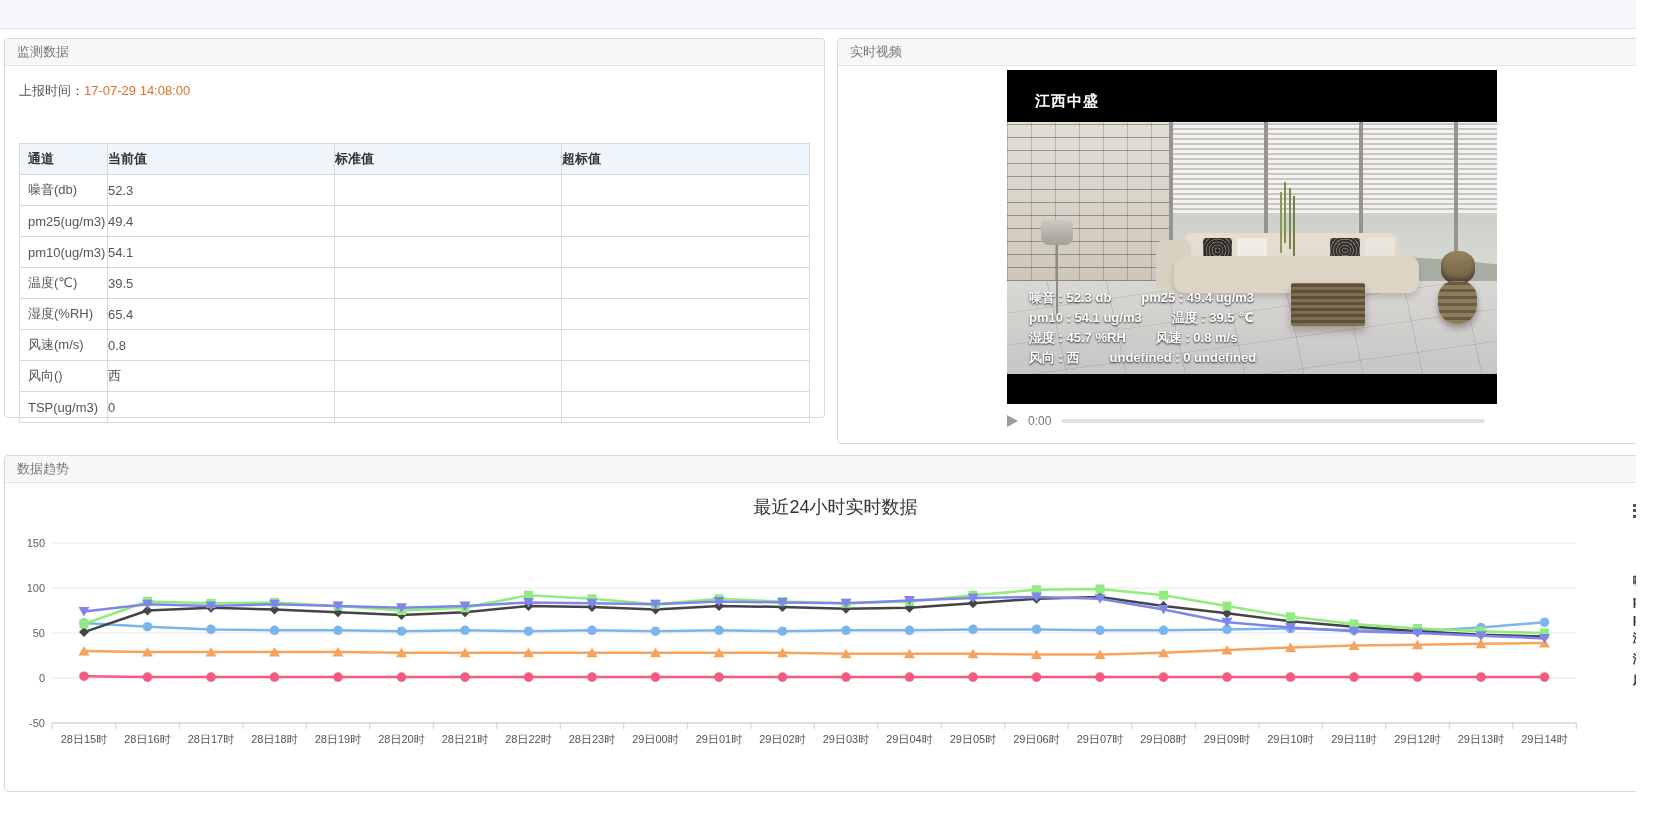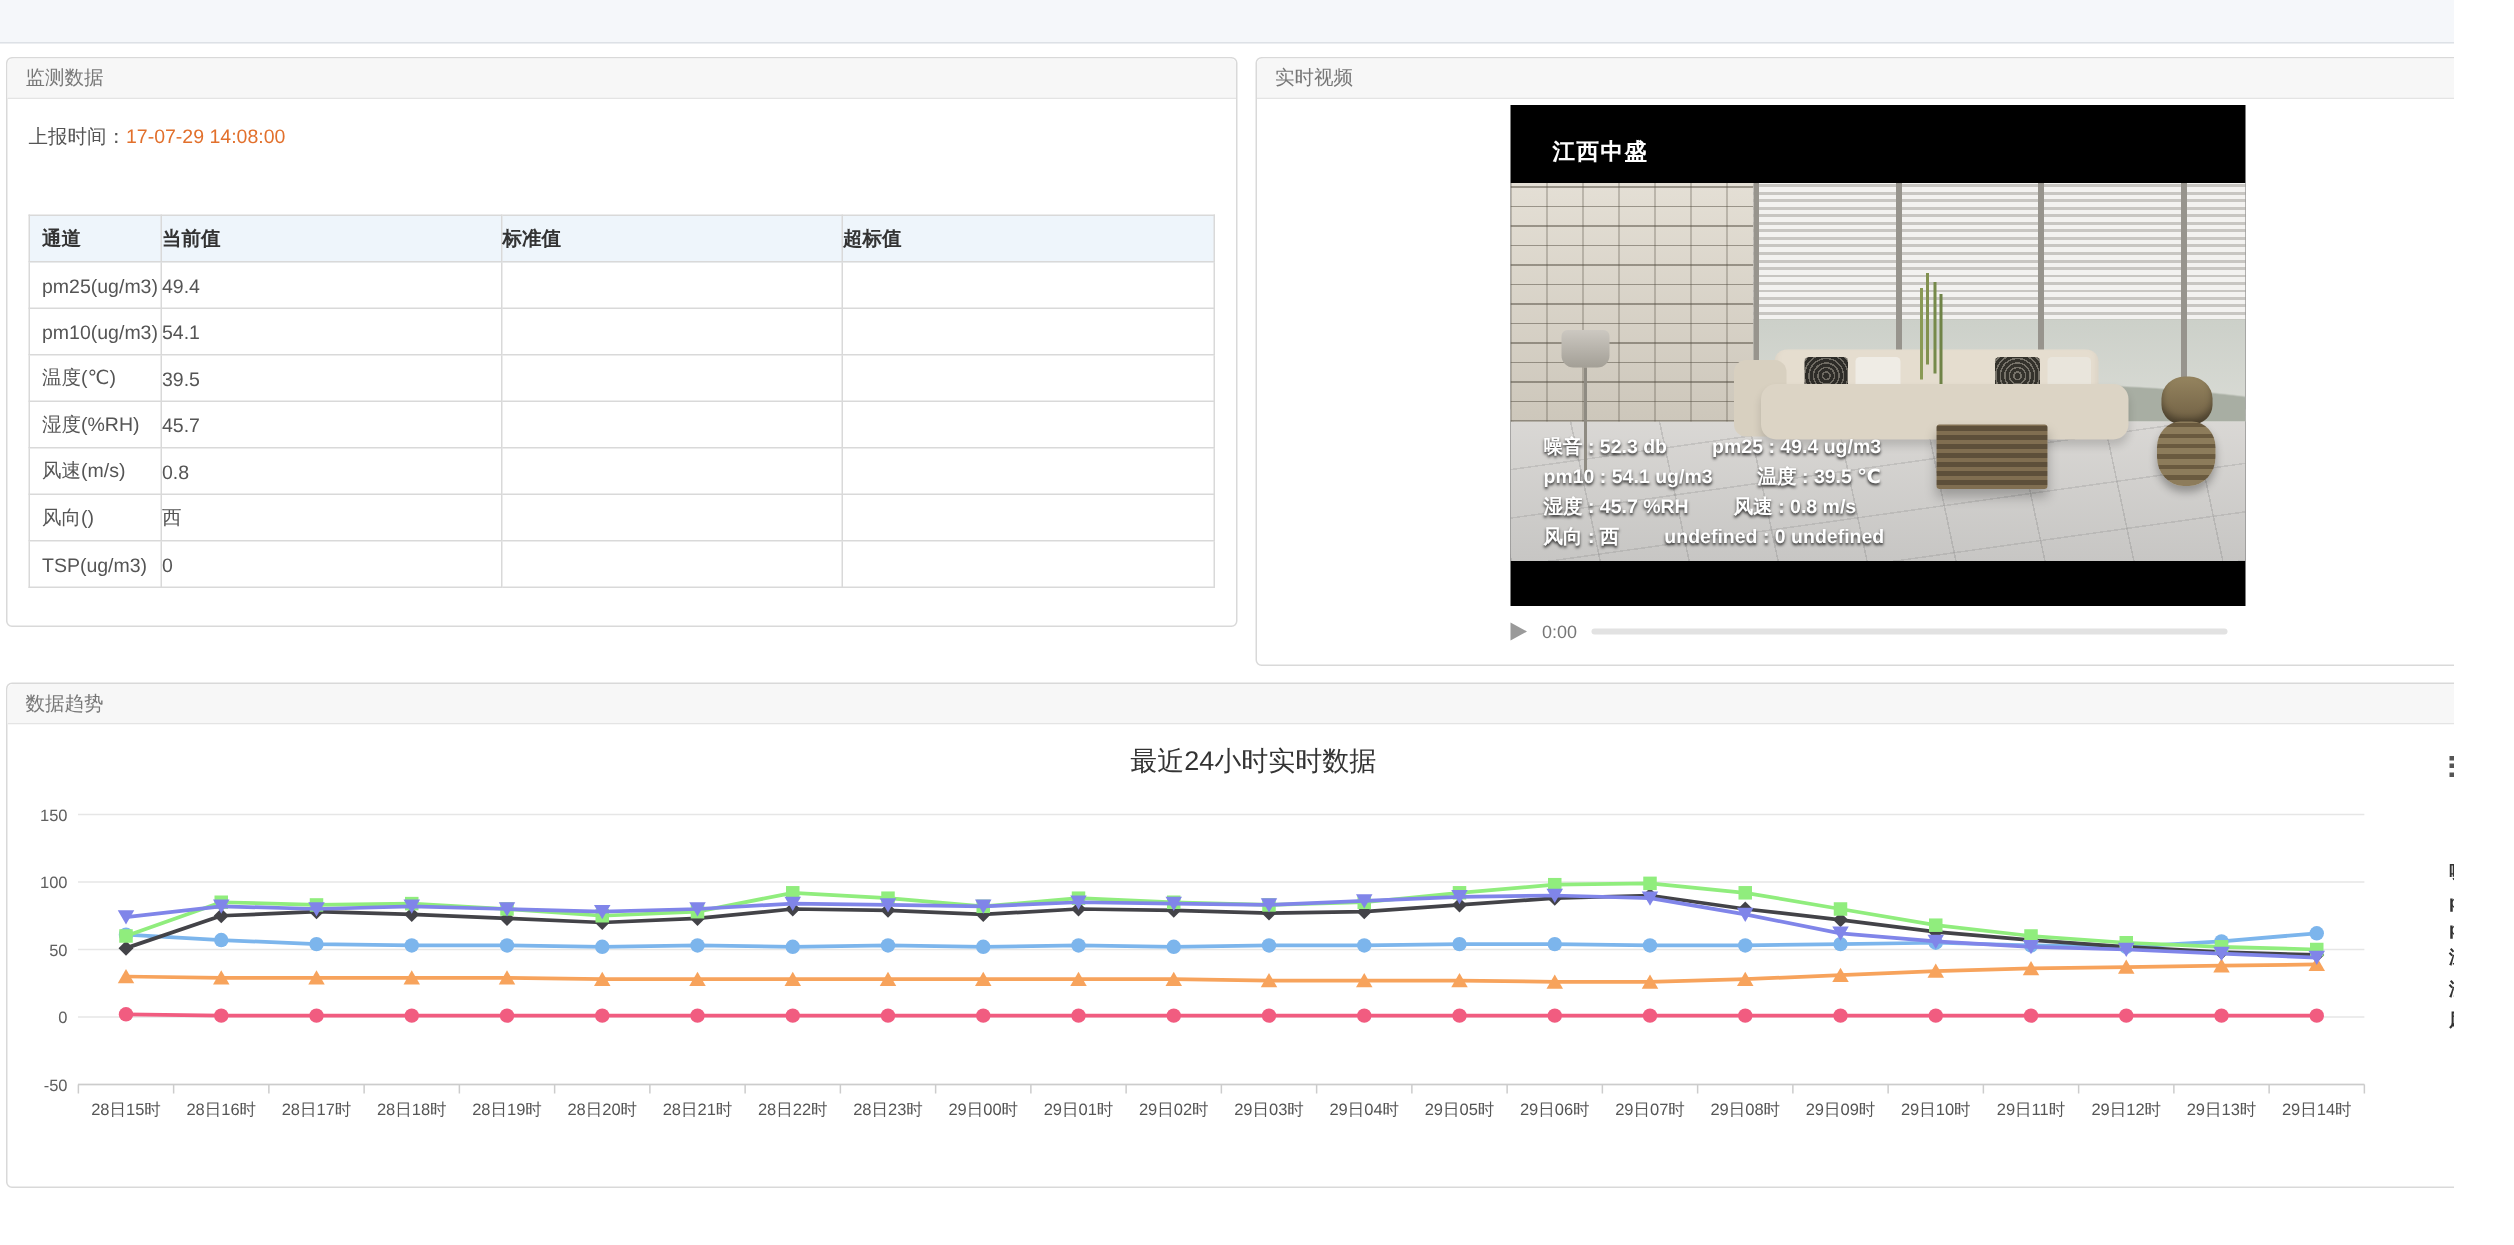--- a/index.html
+++ b/index.html
@@ -116,40 +116,46 @@
         <thead>
             <tr>
               <th>通道</th>
               <th>当前值</th>
               <th>标准值</th>
               <th>超标值</th>
             </tr>
           </thead>
         <tbody>
             <tr>
+              <td>噪音(db)</td>
+              <td>52.3</td>
+              <td></td>
+              <td></td>
+            </tr>
+            <tr>
               <td>pm25(ug/m3)</td>
               <td>49.4</td>
               <td></td>
               <td></td>
             </tr>
             <tr>
               <td>pm10(ug/m3)</td>
               <td>54.1</td>
               <td></td>
               <td></td>
             </tr>
             <tr>
               <td>温度(℃)</td>
               <td>39.5</td>
               <td></td>
               <td></td>
             </tr>
             <tr>
               <td>湿度(%RH)</td>
-              <td>45.7</td>
+              <td>65.4</td>
               <td></td>
               <td></td>
             </tr>
             <tr>
               <td>风速(m/s)</td>
               <td>0.8</td>
               <td></td>
               <td></td>
             </tr>
             <tr>

